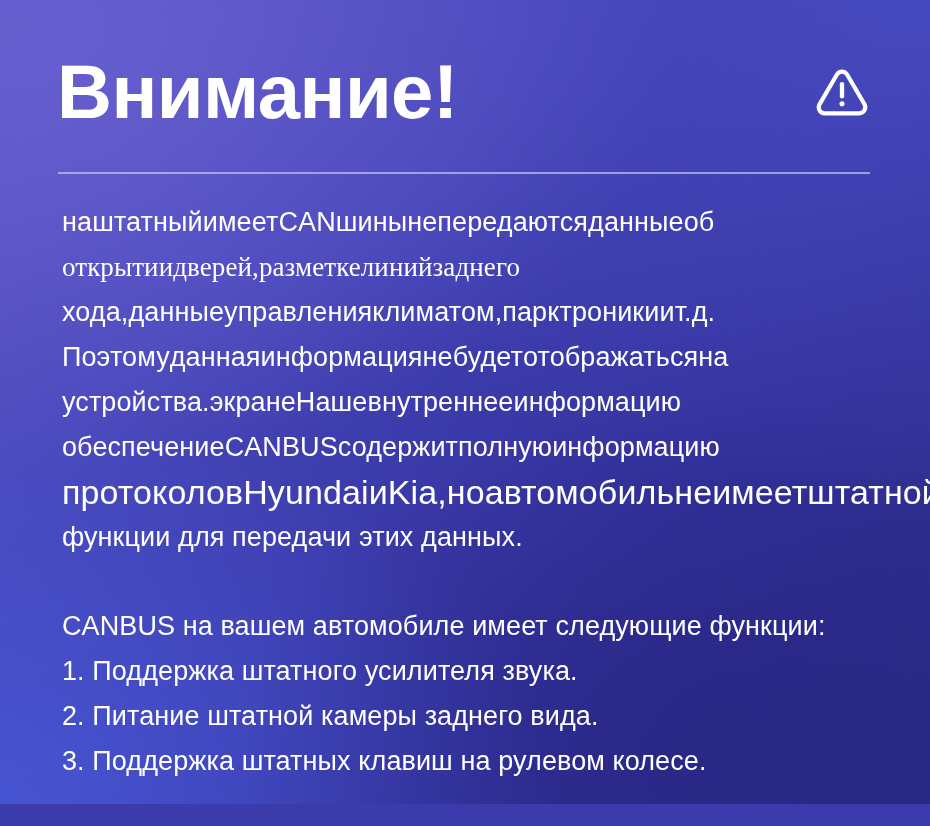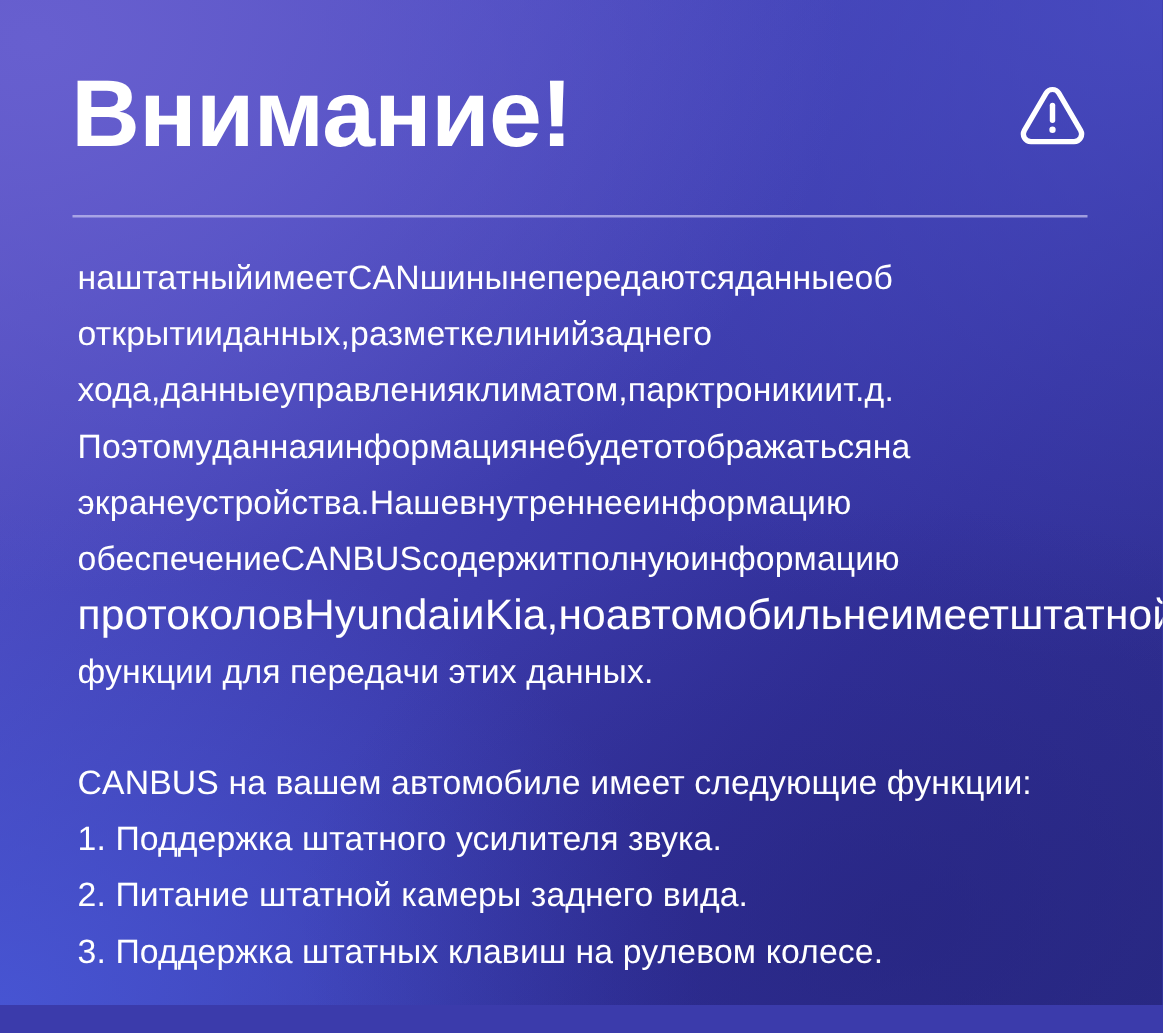--- a/index.html
+++ b/index.html
@@ -144,23 +144,23 @@
           <span class="w">на</span>
           <span class="w">штатный</span>
           <span class="w">имеет</span>
           <span class="w">CAN</span>
           <span class="w">шины</span>
           <span class="w">не</span>
           <span class="w">передаются</span>
           <span class="w">данные</span>
           <span class="w">об</span>
         </span>
-      <span class="copy-line" style="font-size: 27px;">
+      <span class="copy-line" style="font-size: 27px; font-family: Liberation Serif, serif;">
           <span class="w">открытии</span>
-          <span class="w">данных,</span>
+          <span class="w">дверей,</span>
           <span class="w">разметке</span>
           <span class="w">линий</span>
           <span class="w">заднего</span>
         </span>
       <span class="copy-line" style="font-size: 27px;">
           <span class="w">хода,</span>
           <span class="w">данные</span>
           <span class="w">управления</span>
           <span class="w">климатом,</span>
           <span class="w">парктроники</span>
@@ -170,22 +170,22 @@
       <span class="copy-line" style="font-size: 27px;">
           <span class="w">Поэтому</span>
           <span class="w">данная</span>
           <span class="w">информация</span>
           <span class="w">не</span>
           <span class="w">будет</span>
           <span class="w">отображаться</span>
           <span class="w">на</span>
         </span>
       <span class="copy-line" style="font-size: 27px;">
+          <span class="w">устройства.</span>
           <span class="w">экране</span>
-          <span class="w">устройства.</span>
           <span class="w">Наше</span>
           <span class="w">внутреннее</span>
           <span class="w">информацию</span>
         </span>
       <span class="copy-line" style="font-size: 27px;">
           <span class="w">обеспечение</span>
           <span class="w">CANBUS</span>
           <span class="w">содержит</span>
           <span class="w">полную</span>
           <span class="w">информацию</span>

